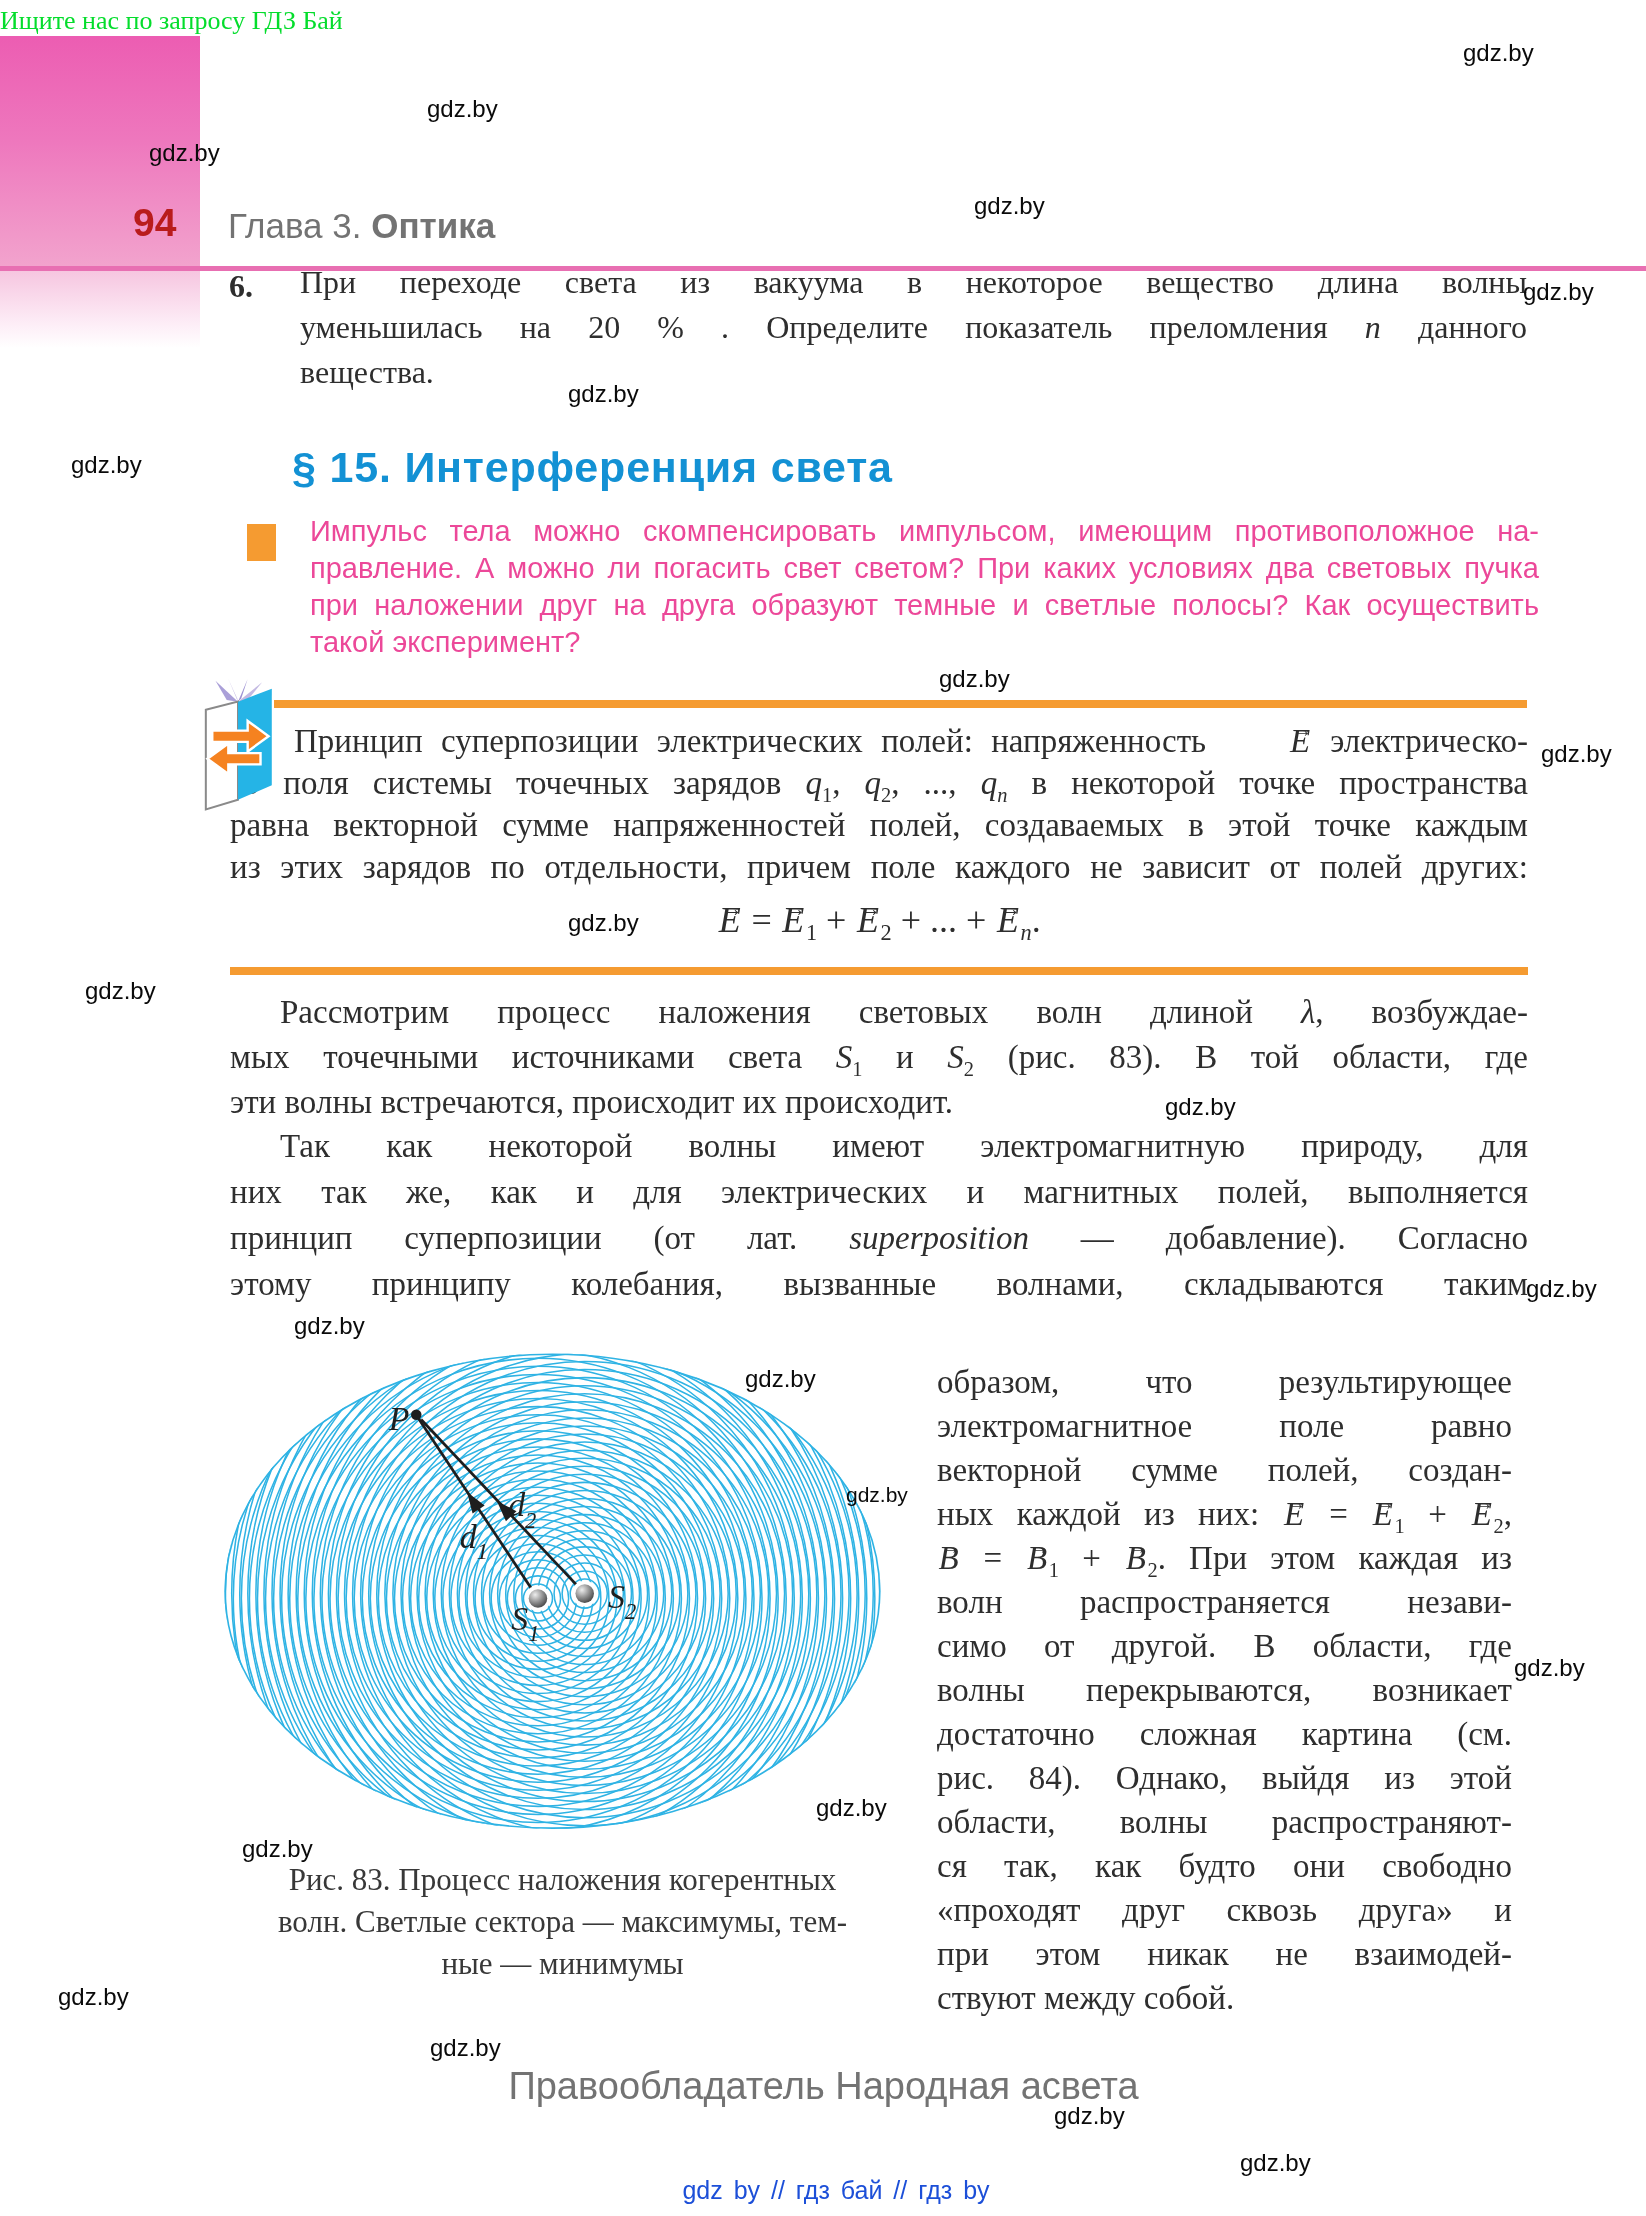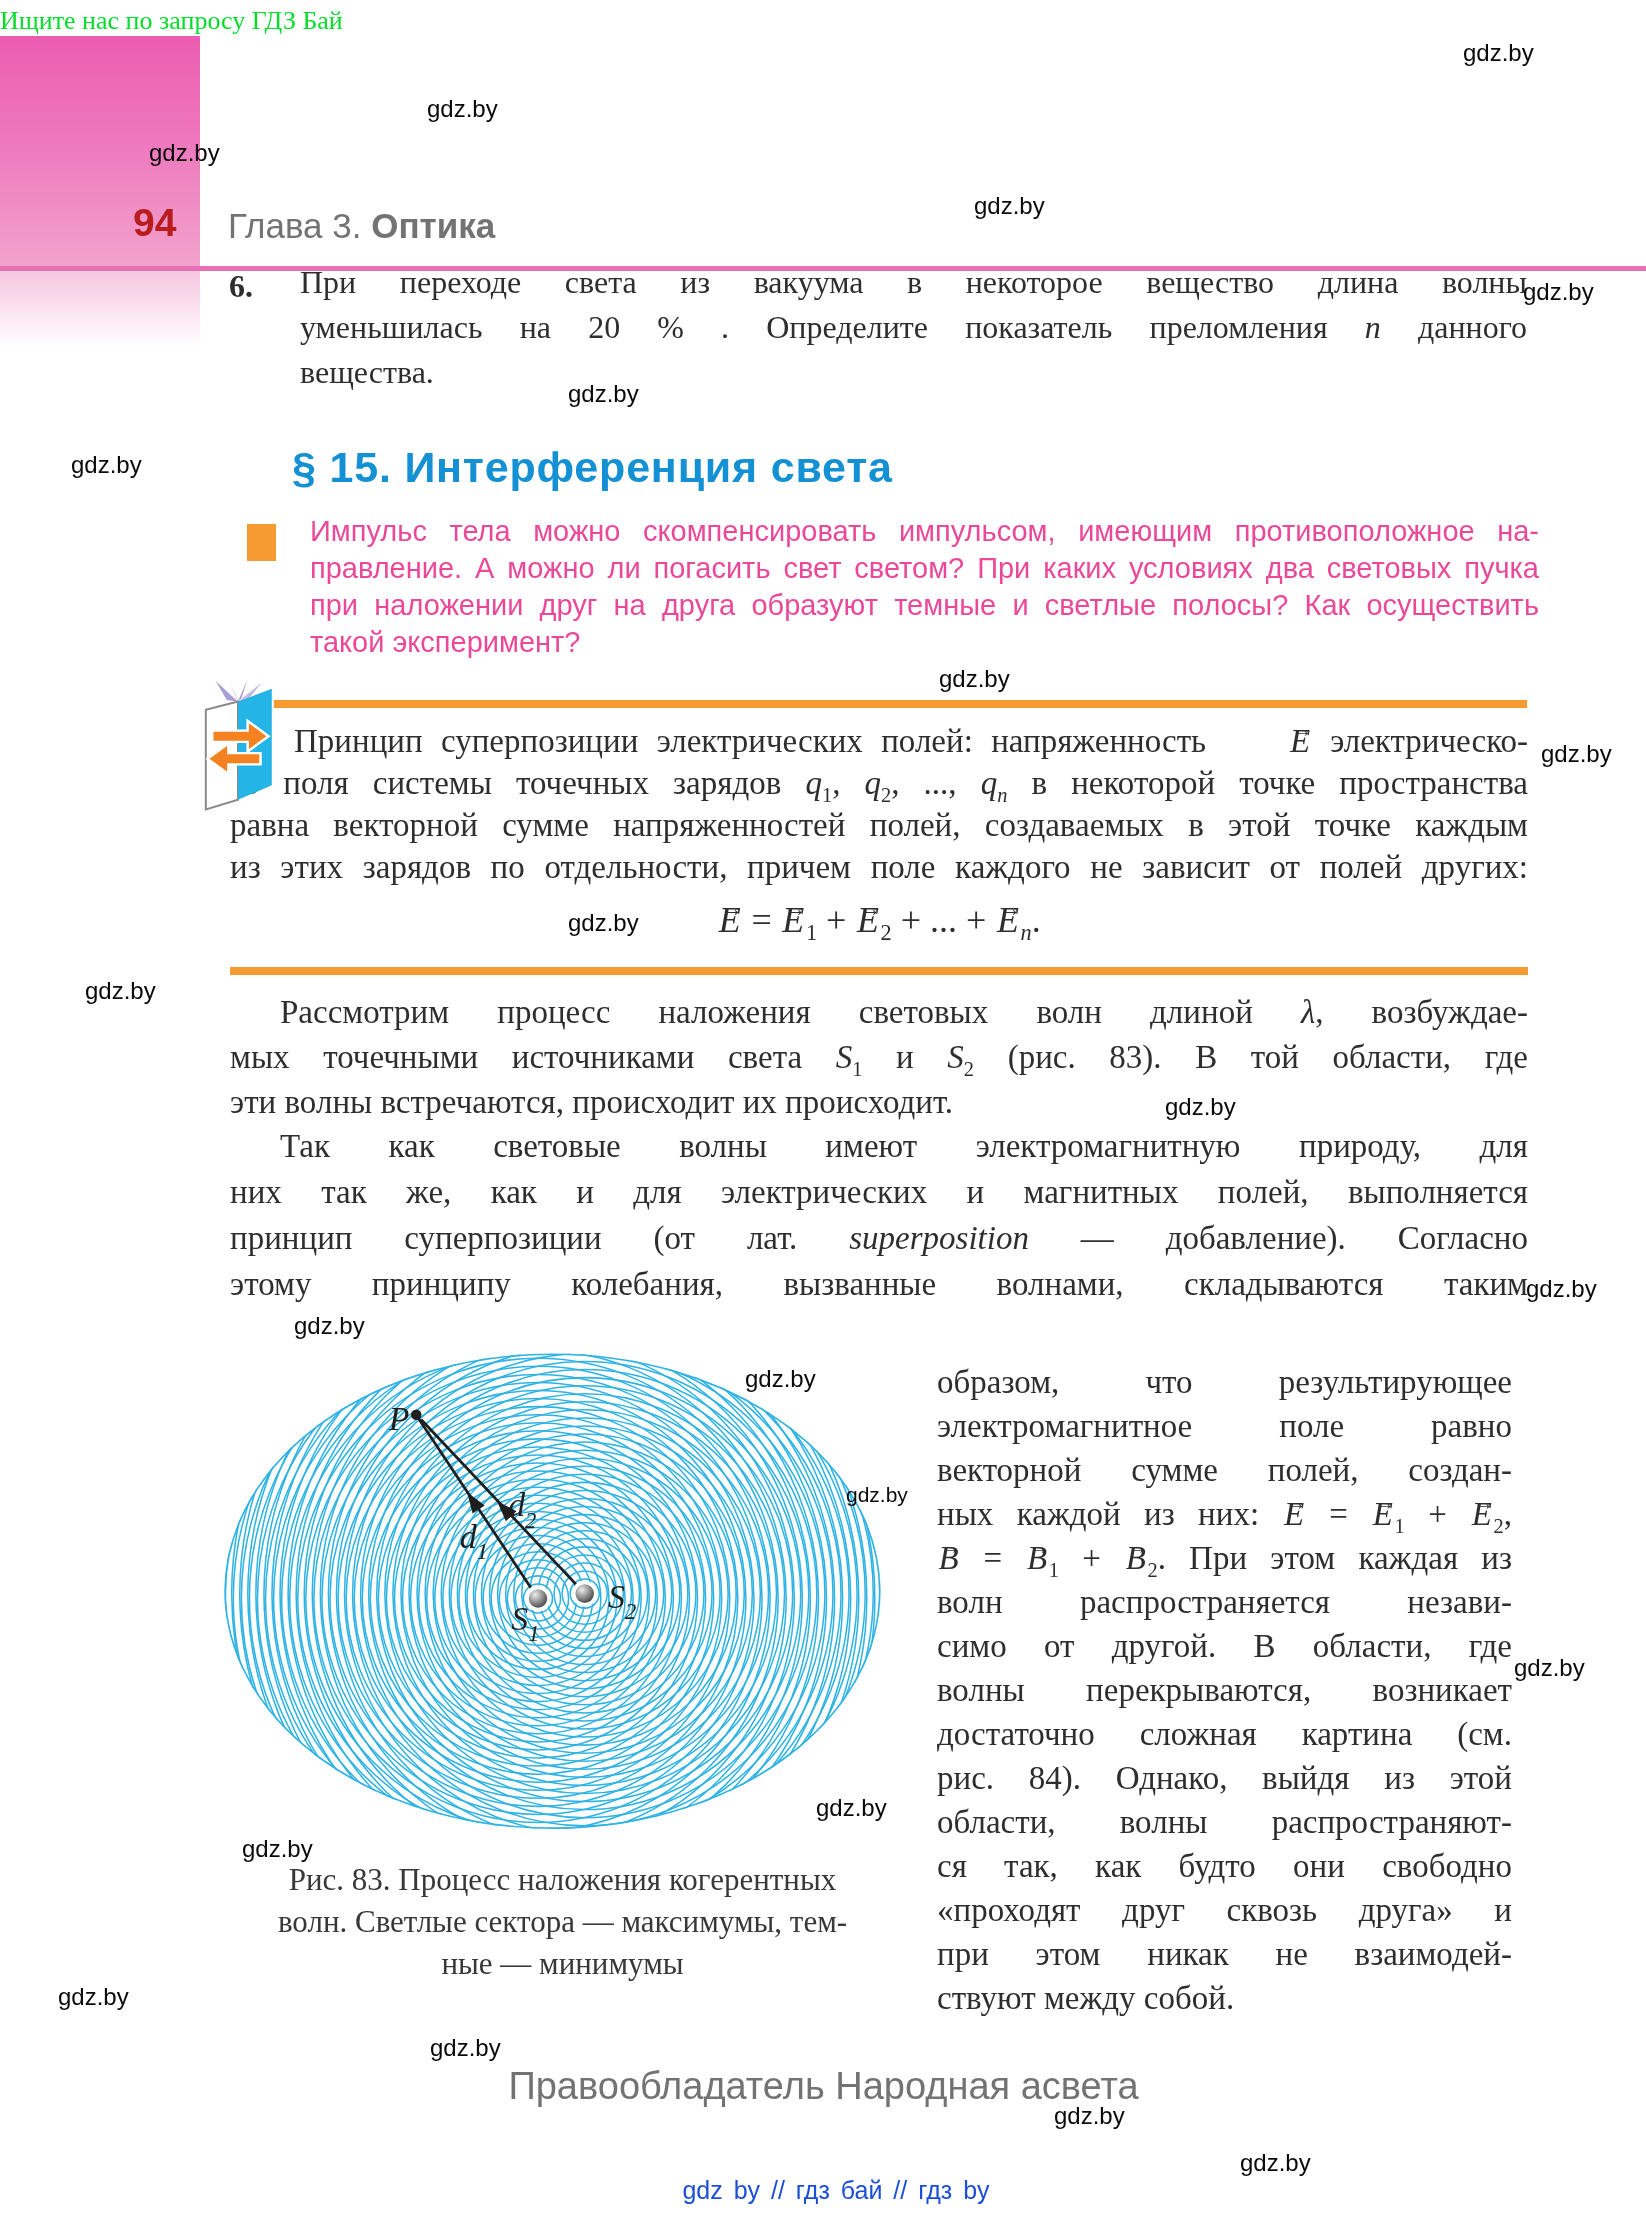--- a/index.html
+++ b/index.html
@@ -141,21 +141,21 @@
   </div>
   <div id="formula-row" class="abs serif"><span class="v">E</span> = <span class="v">E</span><sub>1</sub> + <span class="v">E</span><sub>2</sub> + ... + <span class="v">E</span><sub><i>n</i></sub>.</div>
 
   <div id="para1-lines" class="abs serif">
     <div class="line jl">Рассмотрим процесс наложения световых волн длиной <i>λ</i>, возбуждае-</div>
     <div class="line jl">мых точечными источниками света <i>S</i><sub>1</sub> и <i>S</i><sub>2</sub> (рис. 83). В той области, где</div>
     <div class="line ll">эти волны встречаются, происходит их происходит.</div>
   </div>
 
   <div id="para2-lines" class="abs serif">
-    <div class="line jl">Так как световые волны имеют электромагнитную природу, для</div>
+    <div class="line jl">Так как некоторой волны имеют электромагнитную природу, для</div>
     <div class="line jl">них так же, как и для электрических и магнитных полей, выполняется</div>
     <div class="line jl">принцип суперпозиции (от лат. <i>superposition</i> — добавление). Согласно</div>
     <div class="line jl">этому принципу колебания, вызванные волнами, складываются таким</div>
   </div>
 
   <div id="right-column" class="abs serif">
     <div class="line jl">образом, что результирующее</div>
     <div class="line jl">электромагнитное поле равно</div>
     <div class="line jl">векторной сумме полей, создан-</div>
     <div class="line jl">ных каждой из них: <span class="v">E</span> = <span class="v">E</span><sub>1</sub> + <span class="v">E</span><sub>2</sub>,</div>

